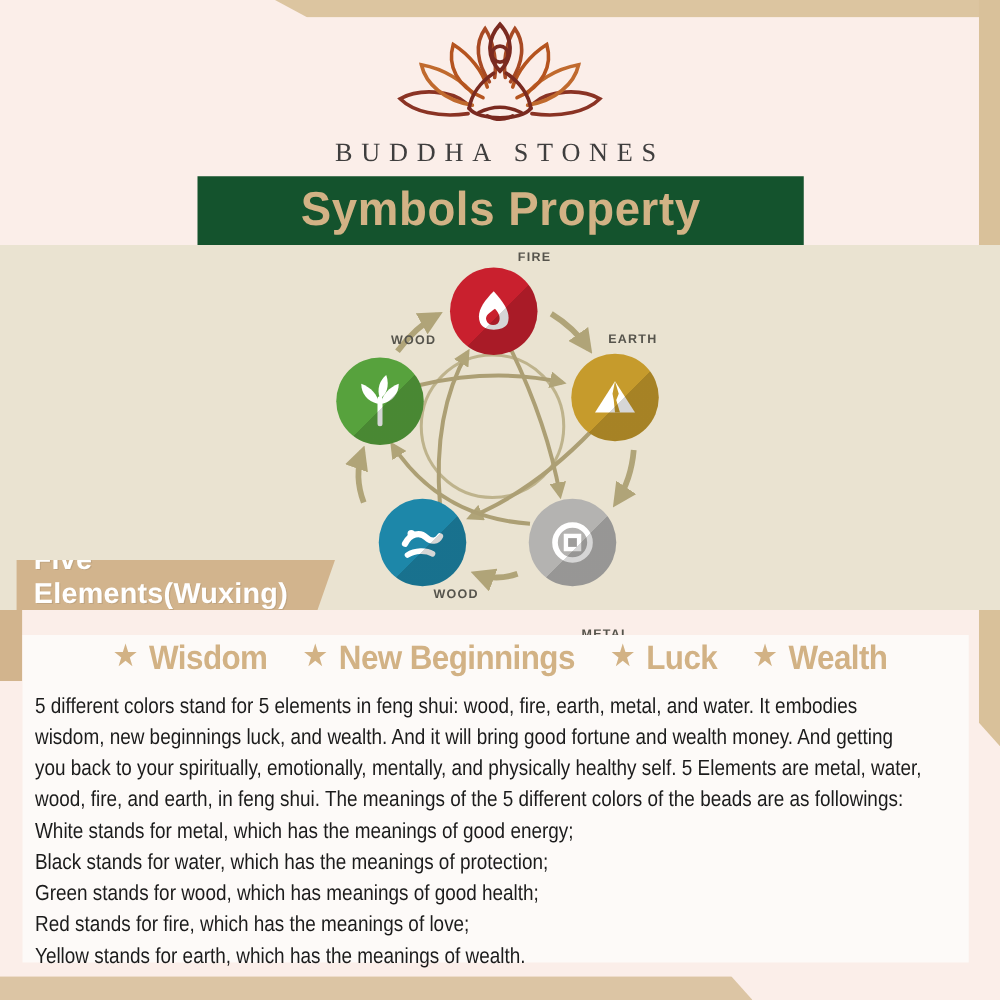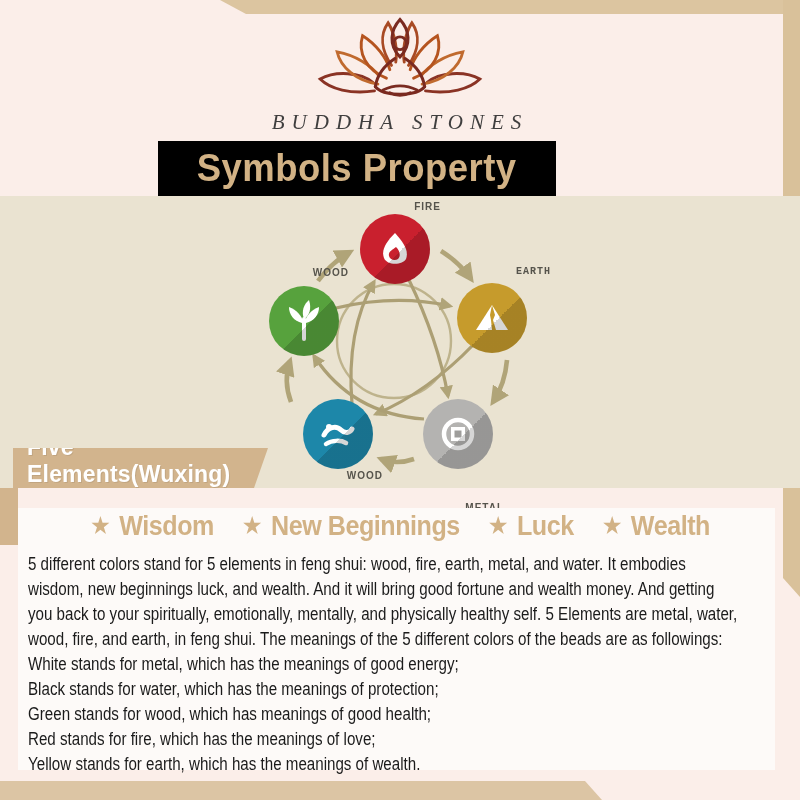--- a/index.html
+++ b/index.html
@@ -18,42 +18,42 @@
     clip-path:polygon(0 0,17px 0,17px 597px,0 578px);}
   .left-strip{left:0;top:204px;width:18px;height:341px;background:#d2b48d;
     clip-path:polygon(0 16px,18px 0,18px 341px,0 341px);}
   .footer-band{left:0;top:781px;width:602px;height:19px;background:#dcc5a4;
     clip-path:polygon(0 0,585px 0,602px 19px,0 19px);}
 
   
   .logo-wrap{left:315px;top:14px;width:170px;height:96px;}
   .brand-name{left:0;top:110px;width:800px;text-align:center;
     font-family:"Liberation Serif", serif;font-size:21px;letter-spacing:7px;
-    color:#3f3e3e;font-style:italic;}
-  .title-band{left:158px;top:141px;width:398px;height:55px;background:#000000;
+    color:#3f3e3e;}
+  .title-band{left:158px;top:141px;width:485px;height:55px;background:#14532d;
     display:flex;align-items:center;justify-content:center;}
   .title-text{font-size:38px;font-weight:bold;color:#d2b285;letter-spacing:0.5px;
     transform:scaleX(.96);}
 
   
   .diagram-bg{left:0;top:196px;width:800px;height:292px;background:#eae3d1;}
   .cycle-svg{left:0;top:0;width:800px;height:800px;pointer-events:none;}
   .el{width:70px;height:70px;border-radius:50%;display:flex;align-items:center;
     justify-content:center;}
   .el::after{content:"";position:absolute;inset:0;border-radius:50%;
     background:linear-gradient(135deg,rgba(0,0,0,0) 55%,rgba(0,0,0,.16) 55%);}
   .el-fire {left:360px;top:214px;background:#c9202e;}
   .el-earth{left:457px;top:283px;background:#c69b2c;}
   .el-metal{left:423px;top:399px;background:#b4b3b1;}
   .el-water{left:303px;top:399px;background:#1d87a9;}
   .el-wood {left:269px;top:286px;background:#57a23d;}
   .el-label{width:90px;text-align:right;font-size:10px;letter-spacing:1px;
     color:#56544c;font-weight:bold;}
   .lbl-fire {left:351px;top:201px;}
-  .lbl-earth{left:461px;top:266px;font-family:Liberation Mono, monospace;}
+  .lbl-earth{left:436px;top:266px;}
   .lbl-wood {left:259px;top:267px;}
   .lbl-water{left:293px;top:470px;}
   .lbl-metal{left:414px;top:470px;margin-top:32px;}
 
   
   .ribbon{left:13px;top:448px;width:255px;height:40px;background:#d2b48d;
     clip-path:polygon(0 0,255px 0,241px 40px,0 40px);
     display:flex;align-items:flex-end;}
   .ribbon-text{font-size:23px;font-weight:bold;color:#ffffff;padding-left:14px;
     letter-spacing:0.2px;text-shadow:1px 1px 0 rgba(0,0,0,.08);}

